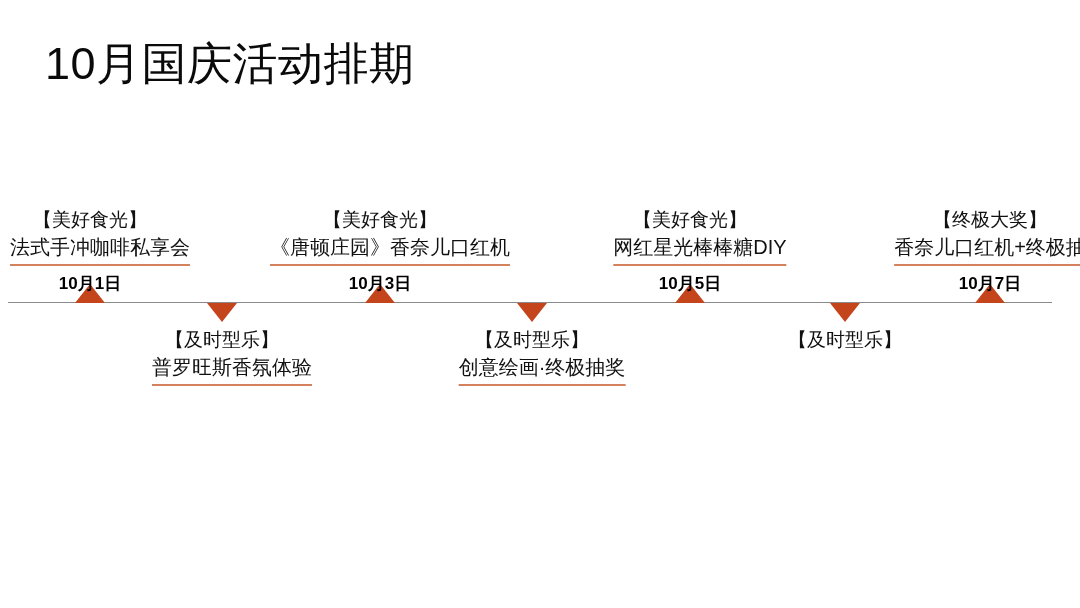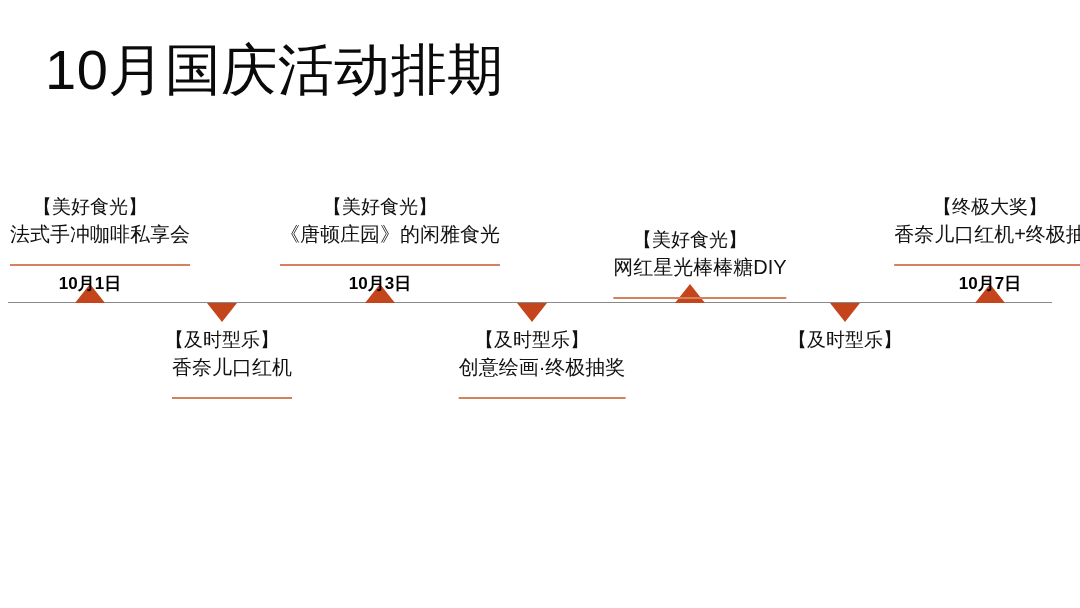--- a/index.html
+++ b/index.html
@@ -13,21 +13,21 @@
     font-family: "Liberation Sans", "DejaVu Sans", sans-serif;
     color: #000000;
     overflow: hidden;
     position: relative;
   }
 
   #page-title {
     position: absolute;
     left: 45px;
     top: 38px;
-    font-size: 56px;
+    font-size: 45px;
     line-height: 1.15;
     font-weight: 400;
     letter-spacing: 0.5px;
     color: #0a0a0a;
     white-space: nowrap;
   }
 
   
   #timeline {
     position: absolute;
@@ -73,21 +73,21 @@
   .ev-category {
     font-size: 19px;
     line-height: 27px;
     font-weight: 400;
     color: #111111;
   }
   .ev-title-wrap {
     display: inline-block;
     line-height: 29px;
     border-bottom: 2px solid #d4825e;
-    padding-bottom: 14px;
+    padding-bottom: 1px;
     margin-left: 20px;
   }
   .ev-title {
     font-size: 20px;
     font-weight: 400;
     color: #111111;
   }
   .ev-date {
     font-size: 17px;
     line-height: 30px;
@@ -110,30 +110,30 @@
       <div class="marker down" style="left: 517px;"></div>
       <div class="marker up" style="left: 675px;"></div>
       <div class="marker down" style="left: 830px;"></div>
       <div class="marker up" style="left: 975px;"></div>
     </div>
   <div id="events">
       <div class="event above" style="left: 0px; width: 1080px;">
         <div style="position: absolute; left: 90px; transform: translateX(-50%); text-align: center; white-space: nowrap; bottom: 0px;"><div class="ev-category">【美好食光】</div><div class="ev-title-wrap"><span class="ev-title">法式手冲咖啡私享会</span></div><div class="ev-date">10月1日</div></div>
       </div>
       <div class="event below" style="left: 0px; width: 1080px;">
-        <div style="position: absolute; left: 222px; transform: translateX(-50%); text-align: center; white-space: nowrap; top: 0px;"><div class="ev-category">【及时型乐】</div><div class="ev-title-wrap"><span class="ev-title">香奈儿口红机</span></div></div>
+        <div style="position: absolute; left: 222px; transform: translateX(-50%); text-align: center; white-space: nowrap; top: 0px;"><div class="ev-category">【及时型乐】</div><div class="ev-title-wrap"><span class="ev-title">普罗旺斯香氛体验</span></div></div>
       </div>
       <div class="event above" style="left: 0px; width: 1080px;">
-        <div style="position: absolute; left: 380px; transform: translateX(-50%); text-align: center; white-space: nowrap; bottom: 0px;"><div class="ev-category">【美好食光】</div><div class="ev-title-wrap"><span class="ev-title">《唐顿庄园》的闲雅食光</span></div><div class="ev-date">10月3日</div></div>
+        <div style="position: absolute; left: 380px; transform: translateX(-50%); text-align: center; white-space: nowrap; bottom: 0px;"><div class="ev-category">【美好食光】</div><div class="ev-title-wrap"><span class="ev-title">《唐顿庄园》香奈儿口红机</span></div><div class="ev-date">10月3日</div></div>
       </div>
       <div class="event below" style="left: 0px; width: 1080px;">
         <div style="position: absolute; left: 532px; transform: translateX(-50%); text-align: center; white-space: nowrap; top: 0px;"><div class="ev-category">【及时型乐】</div><div class="ev-title-wrap"><span class="ev-title">创意绘画·终极抽奖</span></div></div>
       </div>
       <div class="event above" style="left: 0px; width: 1080px;">
-        <div style="position: absolute; left: 690px; transform: translateX(-50%); text-align: center; white-space: nowrap; bottom: 0px;"><div class="ev-category">【美好食光】</div><div class="ev-title-wrap"><span class="ev-title">网红星光棒棒糖DIY</span></div></div>
+        <div style="position: absolute; left: 690px; transform: translateX(-50%); text-align: center; white-space: nowrap; bottom: 0px;"><div class="ev-category">【美好食光】</div><div class="ev-title-wrap"><span class="ev-title">网红星光棒棒糖DIY</span></div><div class="ev-date">10月5日</div></div>
       </div>
       <div class="event below" style="left: 0px; width: 1080px;">
         <div style="position: absolute; left: 845px; transform: translateX(-50%); text-align: center; white-space: nowrap; top: 0px;"><div class="ev-category">【及时型乐】</div></div>
       </div>
       <div class="event above" style="left: 0px; width: 1080px;">
         <div style="position: absolute; left: 990px; transform: translateX(-50%); text-align: center; white-space: nowrap; bottom: 0px;"><div class="ev-category">【终极大奖】</div><div class="ev-title-wrap"><span class="ev-title">香奈儿口红机+终极抽奖</span></div><div class="ev-date">10月7日</div></div>
       </div>
     </div>
 </div>
 

